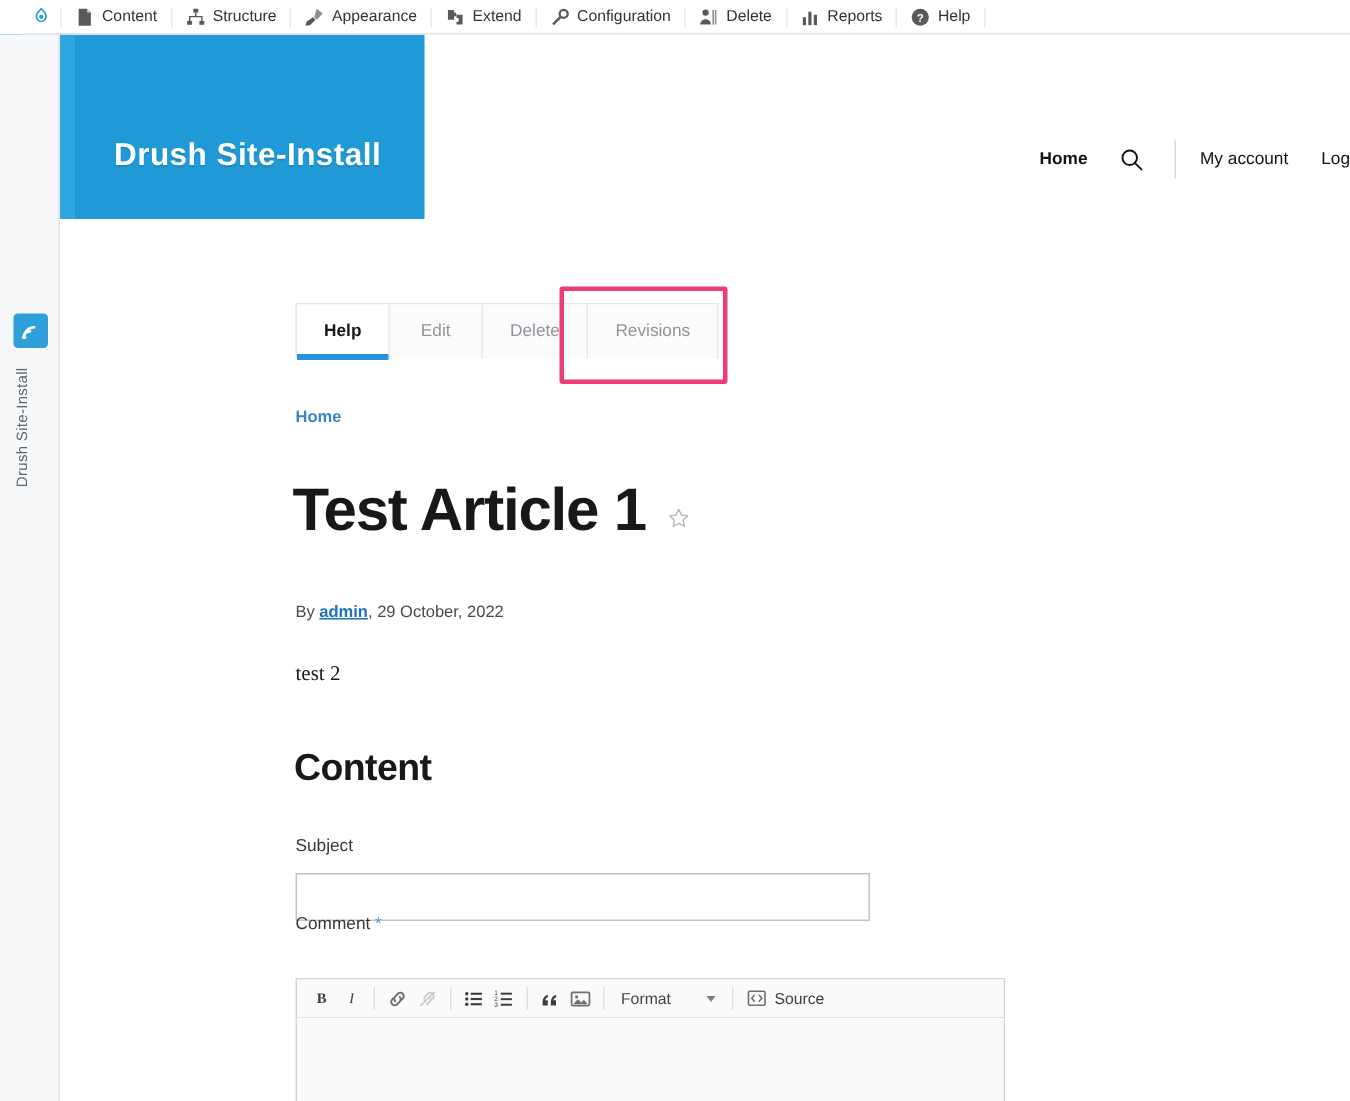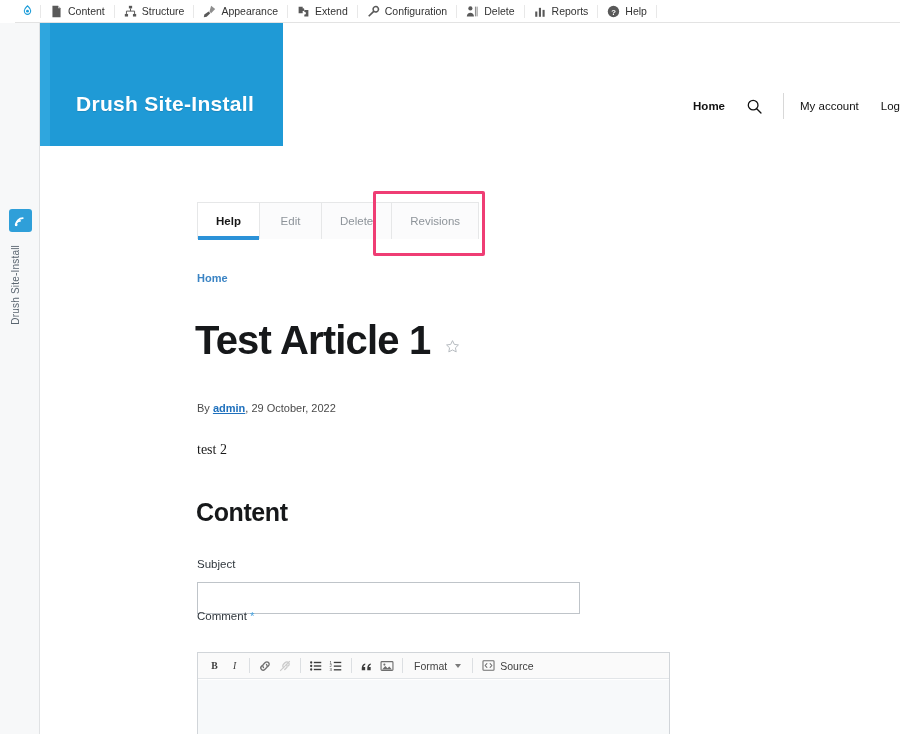--- a/index.html
+++ b/index.html
@@ -222,21 +222,21 @@
   }
   .ck-btn {
     width: 20px; height: 20px;
     display: flex; align-items: center; justify-content: center;
     cursor: pointer; color: #3c3c3c;
     font-size: 11px;
   }
   .ck-btn.disabled { opacity: .34; cursor: default; }
   .ck-sep { width: 1px; height: 15px; background: #dcdfe2; margin: 0 5px; }
   .ck-format {
-    display: flex; align-items: center; gap: 8px;
+    display: flex; align-items: center; gap: 24px;
     font-size: 10.5px; color: #444; padding: 0 6px;
     height: 20px; cursor: pointer;
   }
   .ck-caret {
     width: 0; height: 0;
     border-left: 3.5px solid transparent;
     border-right: 3.5px solid transparent;
     border-top: 4px solid #7b7b7b;
   }
   .ck-source {

